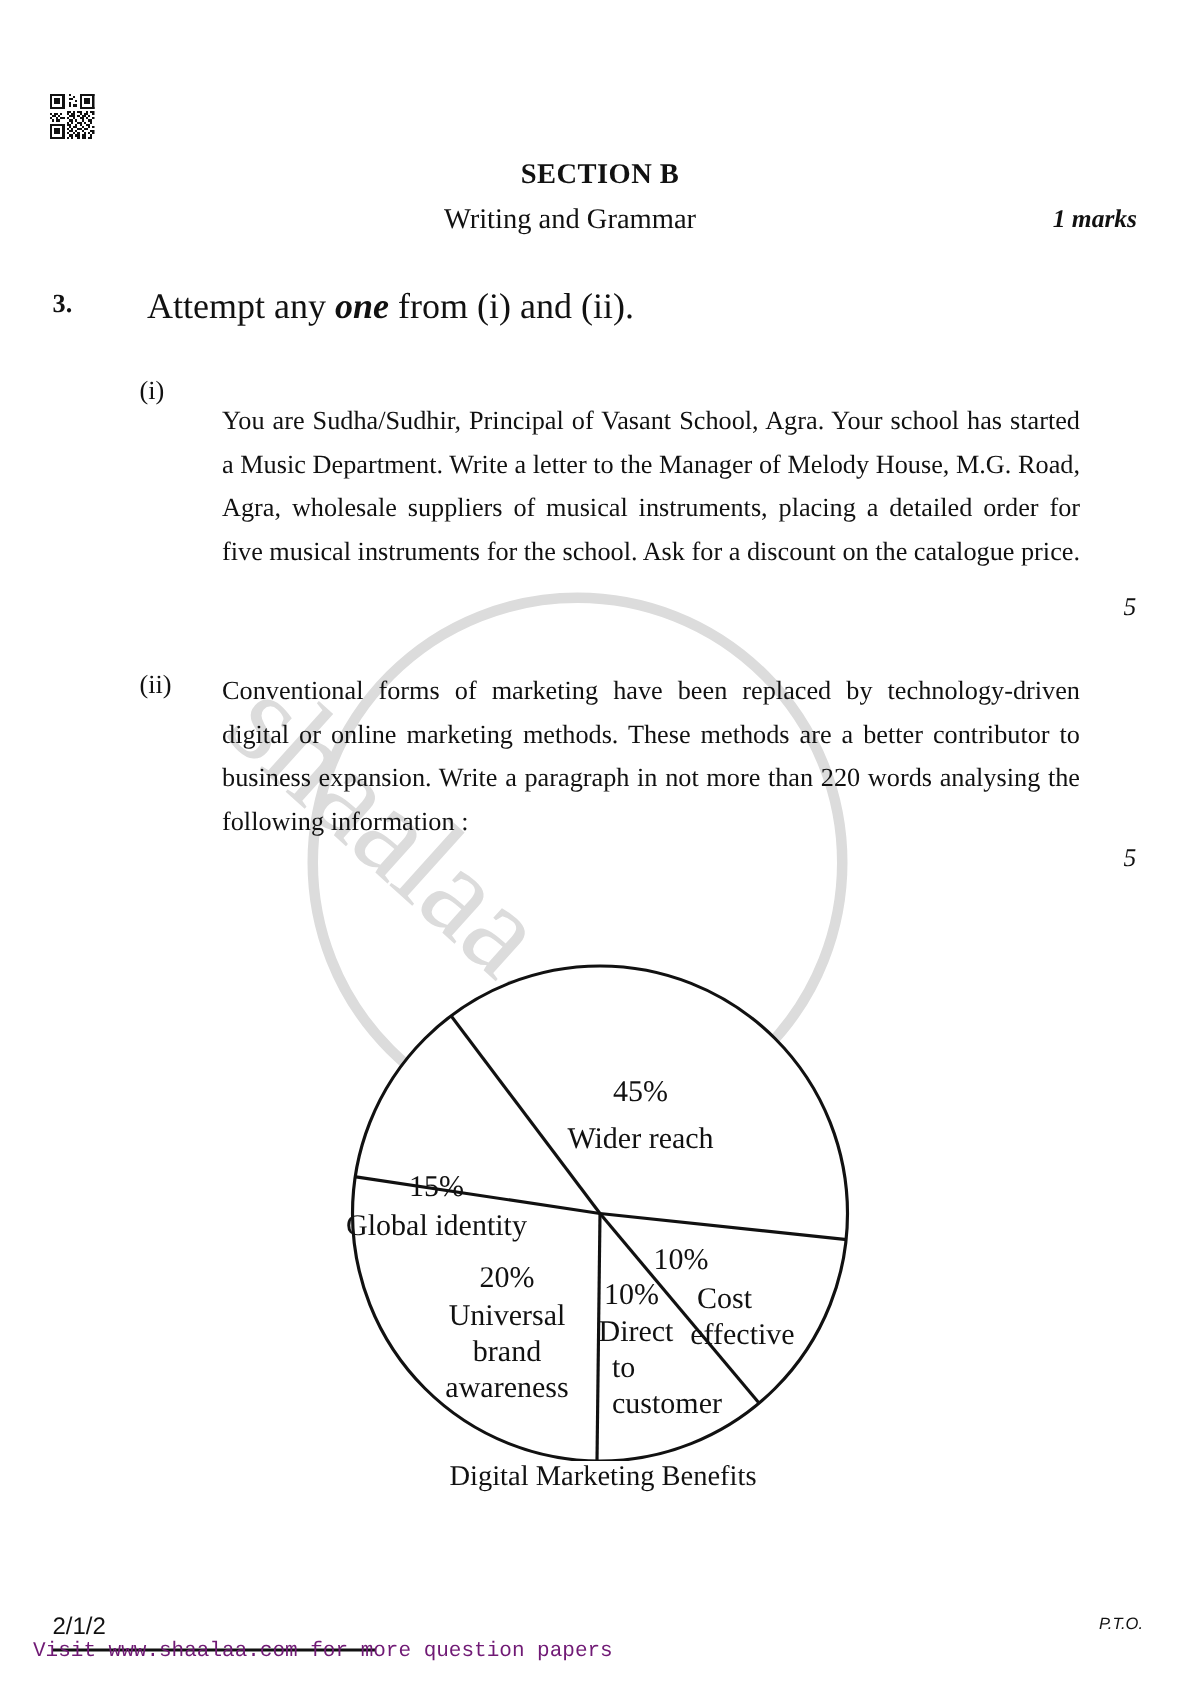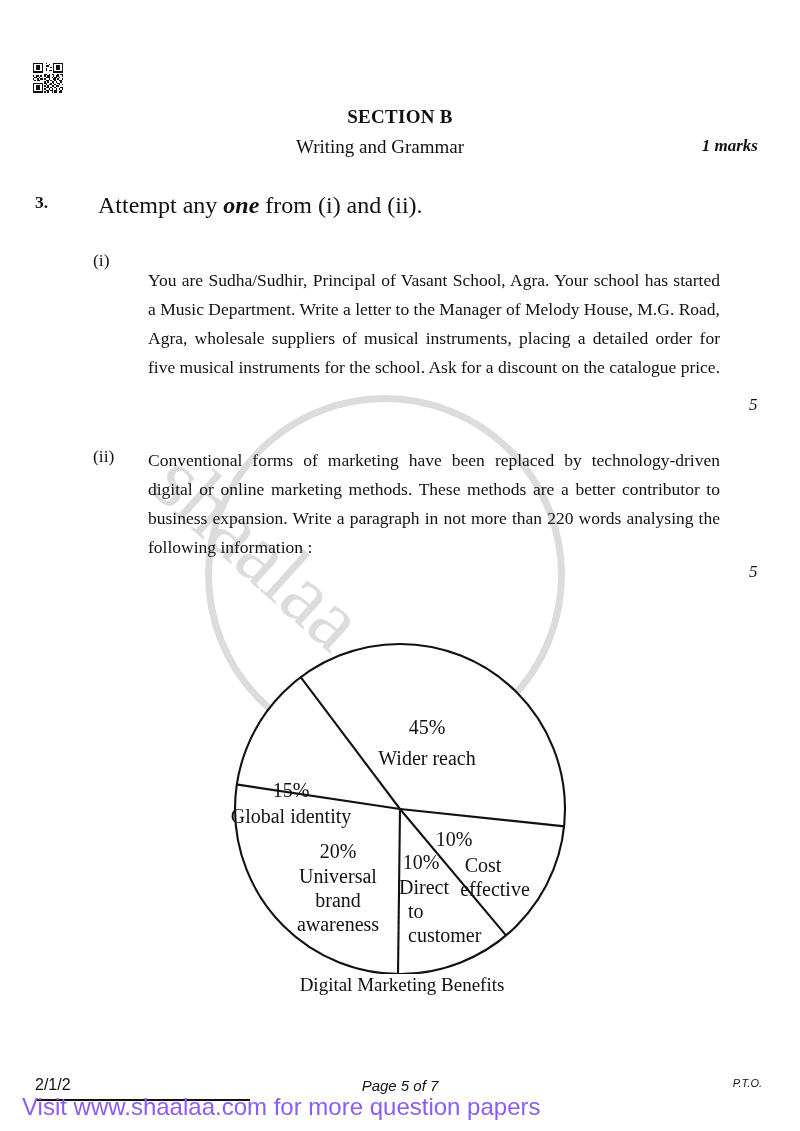--- a/index.html
+++ b/index.html
@@ -212,23 +212,23 @@
     top: 1px;
     font-family: "Liberation Sans", sans-serif;
     font-style: italic;
     font-size: 11px;
   }
 
   .visit-line {
     position: absolute;
     left: 22px;
     top: 1093px;
-    font-family: Liberation Sans, sans-serif;
-    font-size: 24px;
-    color: #8b5cf6;
+    font-family: Liberation Mono, monospace;
+    font-size: 14px;
+    color: #701a75;
   }
 </style>
 </head>
 <body>
 
 <div class="page">
 
   <div class="watermark">
     <div class="wm-ring"></div>
     <div class="wm-text">shaalaa.com</div>
@@ -388,20 +388,19 @@
         <text class="slice-label" x="226" y="212" font-size="20" text-anchor="middle">10%</text>
         <text class="slice-label" x="255" y="238" font-size="20" text-anchor="middle">Cost</text>
         <text class="slice-label" x="267" y="262" font-size="20" text-anchor="middle">effective</text>
       </svg>
       <div class="chart-caption">Digital Marketing Benefits</div>
     </div>
 
     <div class="footer">
       <span class="code">2/1/2</span>
       <span class="code-rule"></span>
-      <span class="page-no">Page 5 of 7</span>
       <span class="pto">P.T.O.</span>
     </div>
 
     <div class="visit-line">Visit www.shaalaa.com for more question papers</div>
 
   </div>
 </div>
 
 </body></html>

